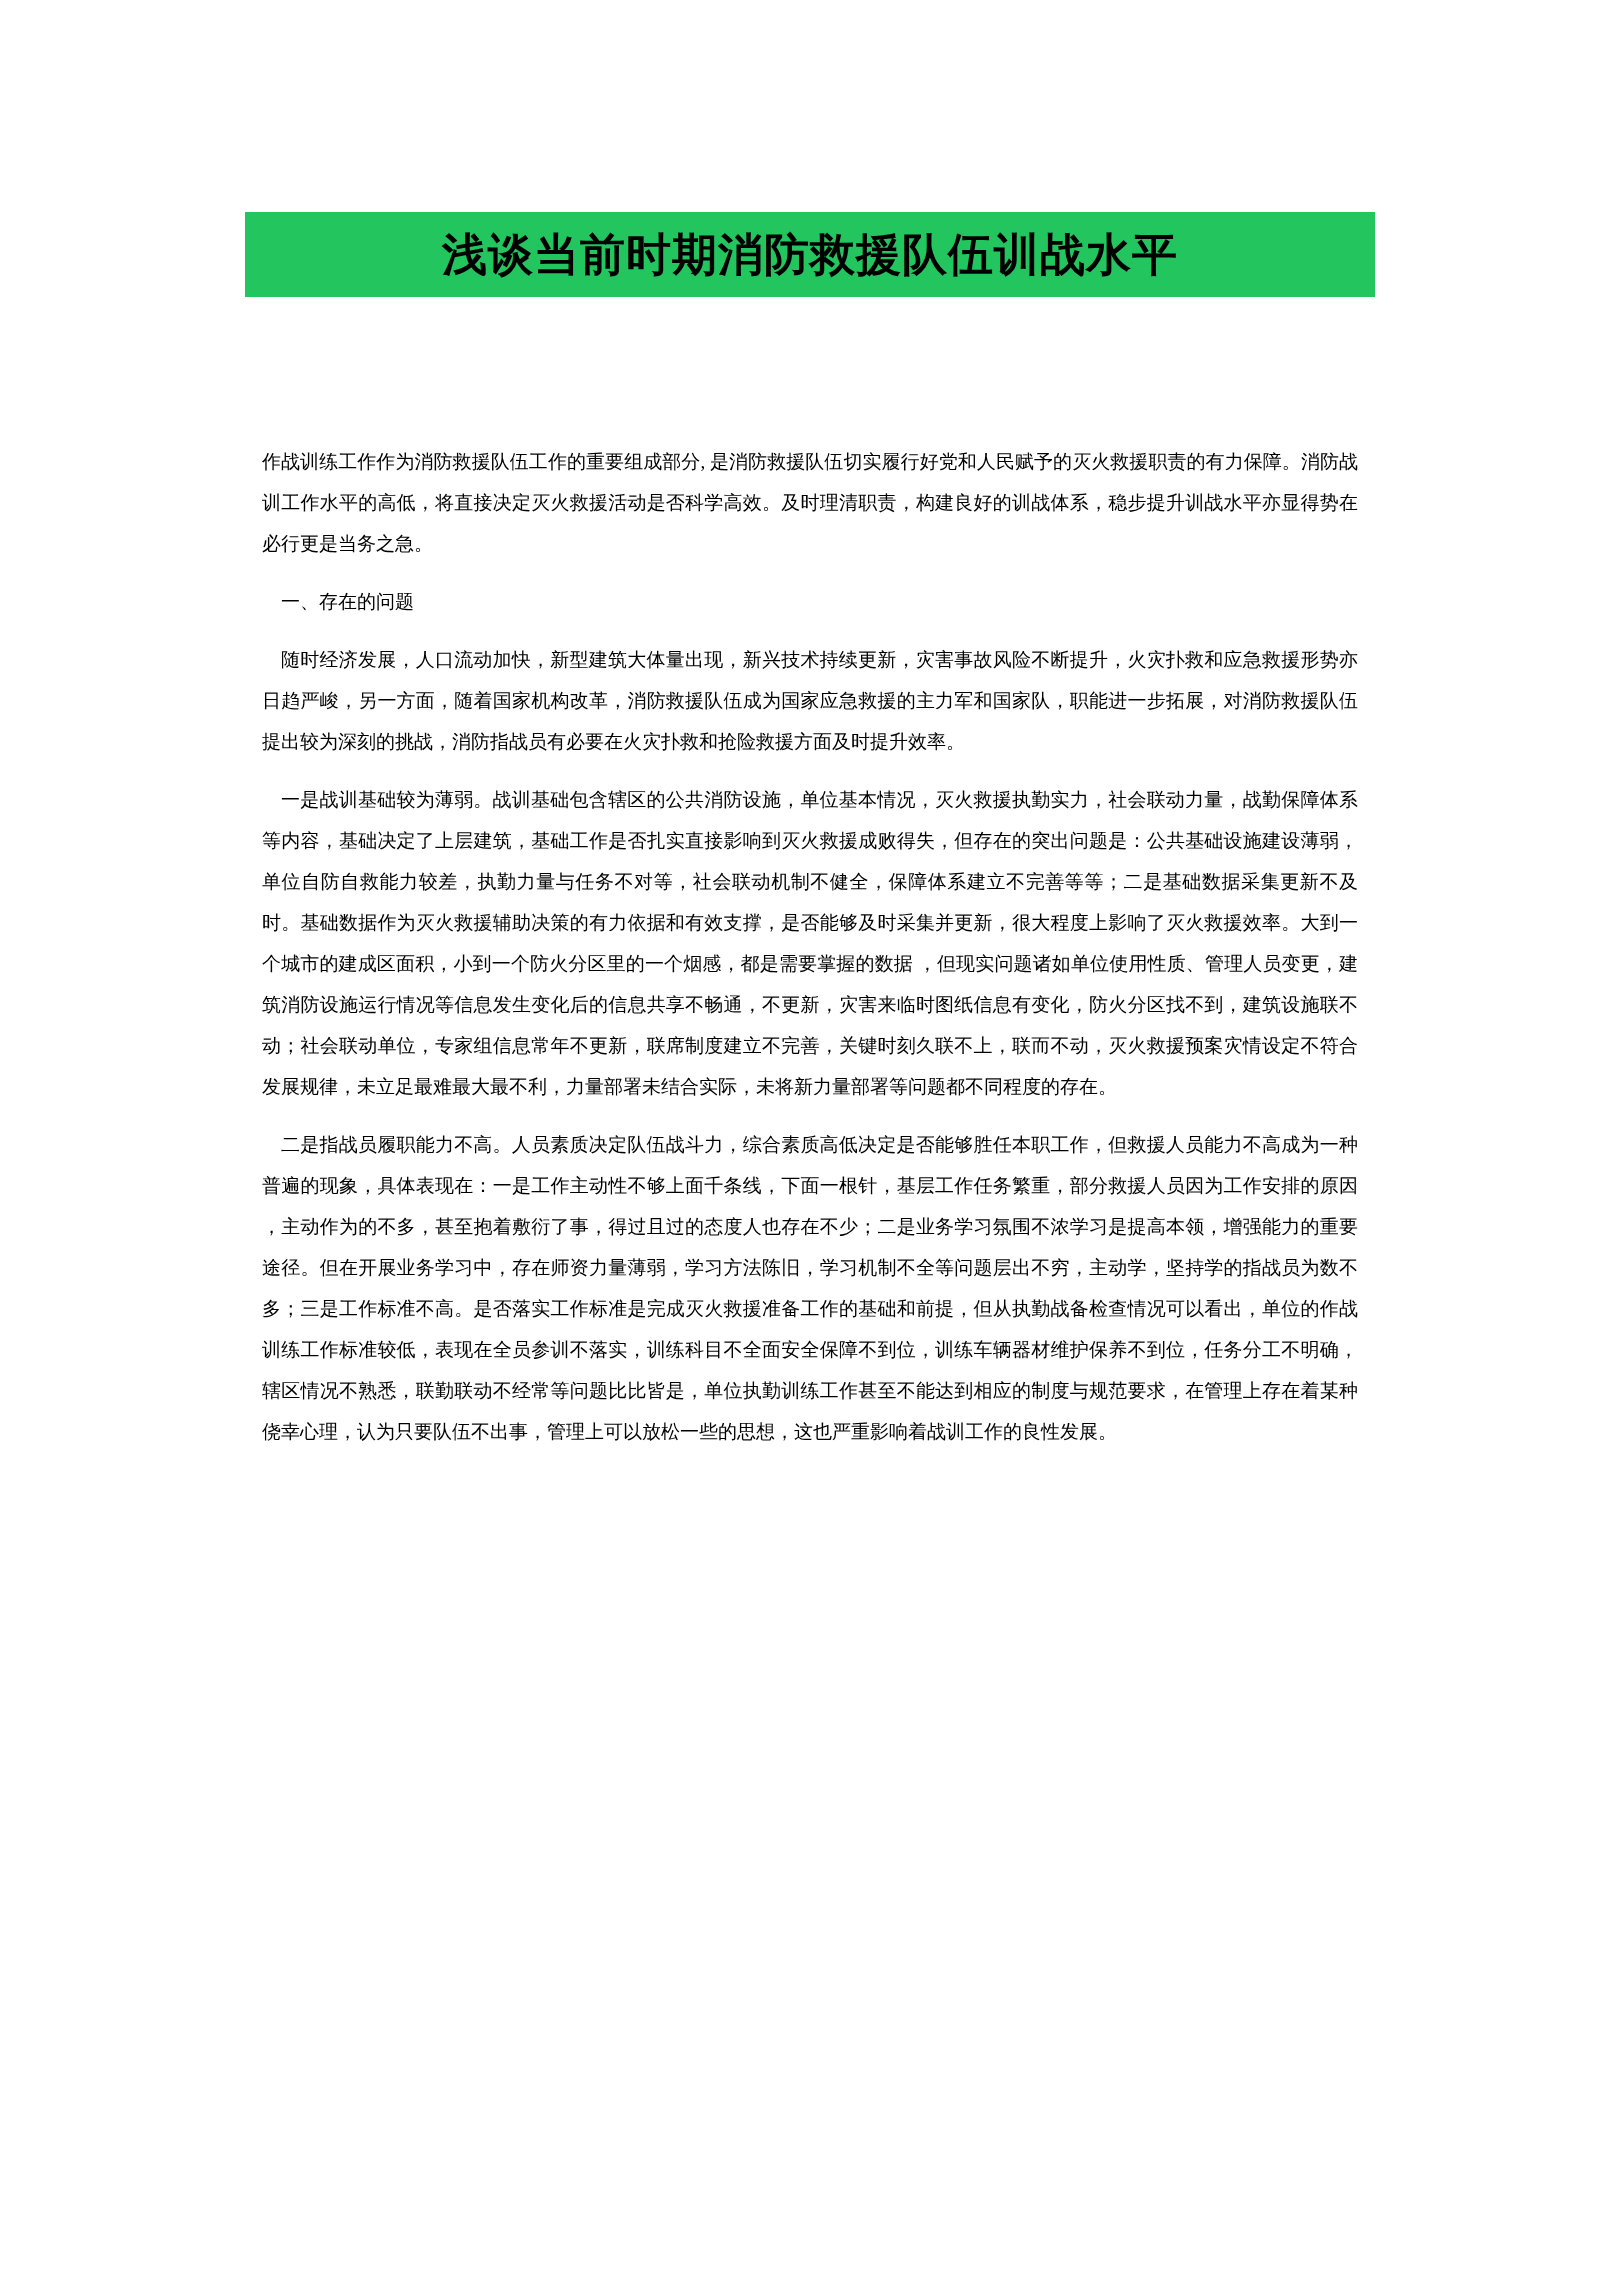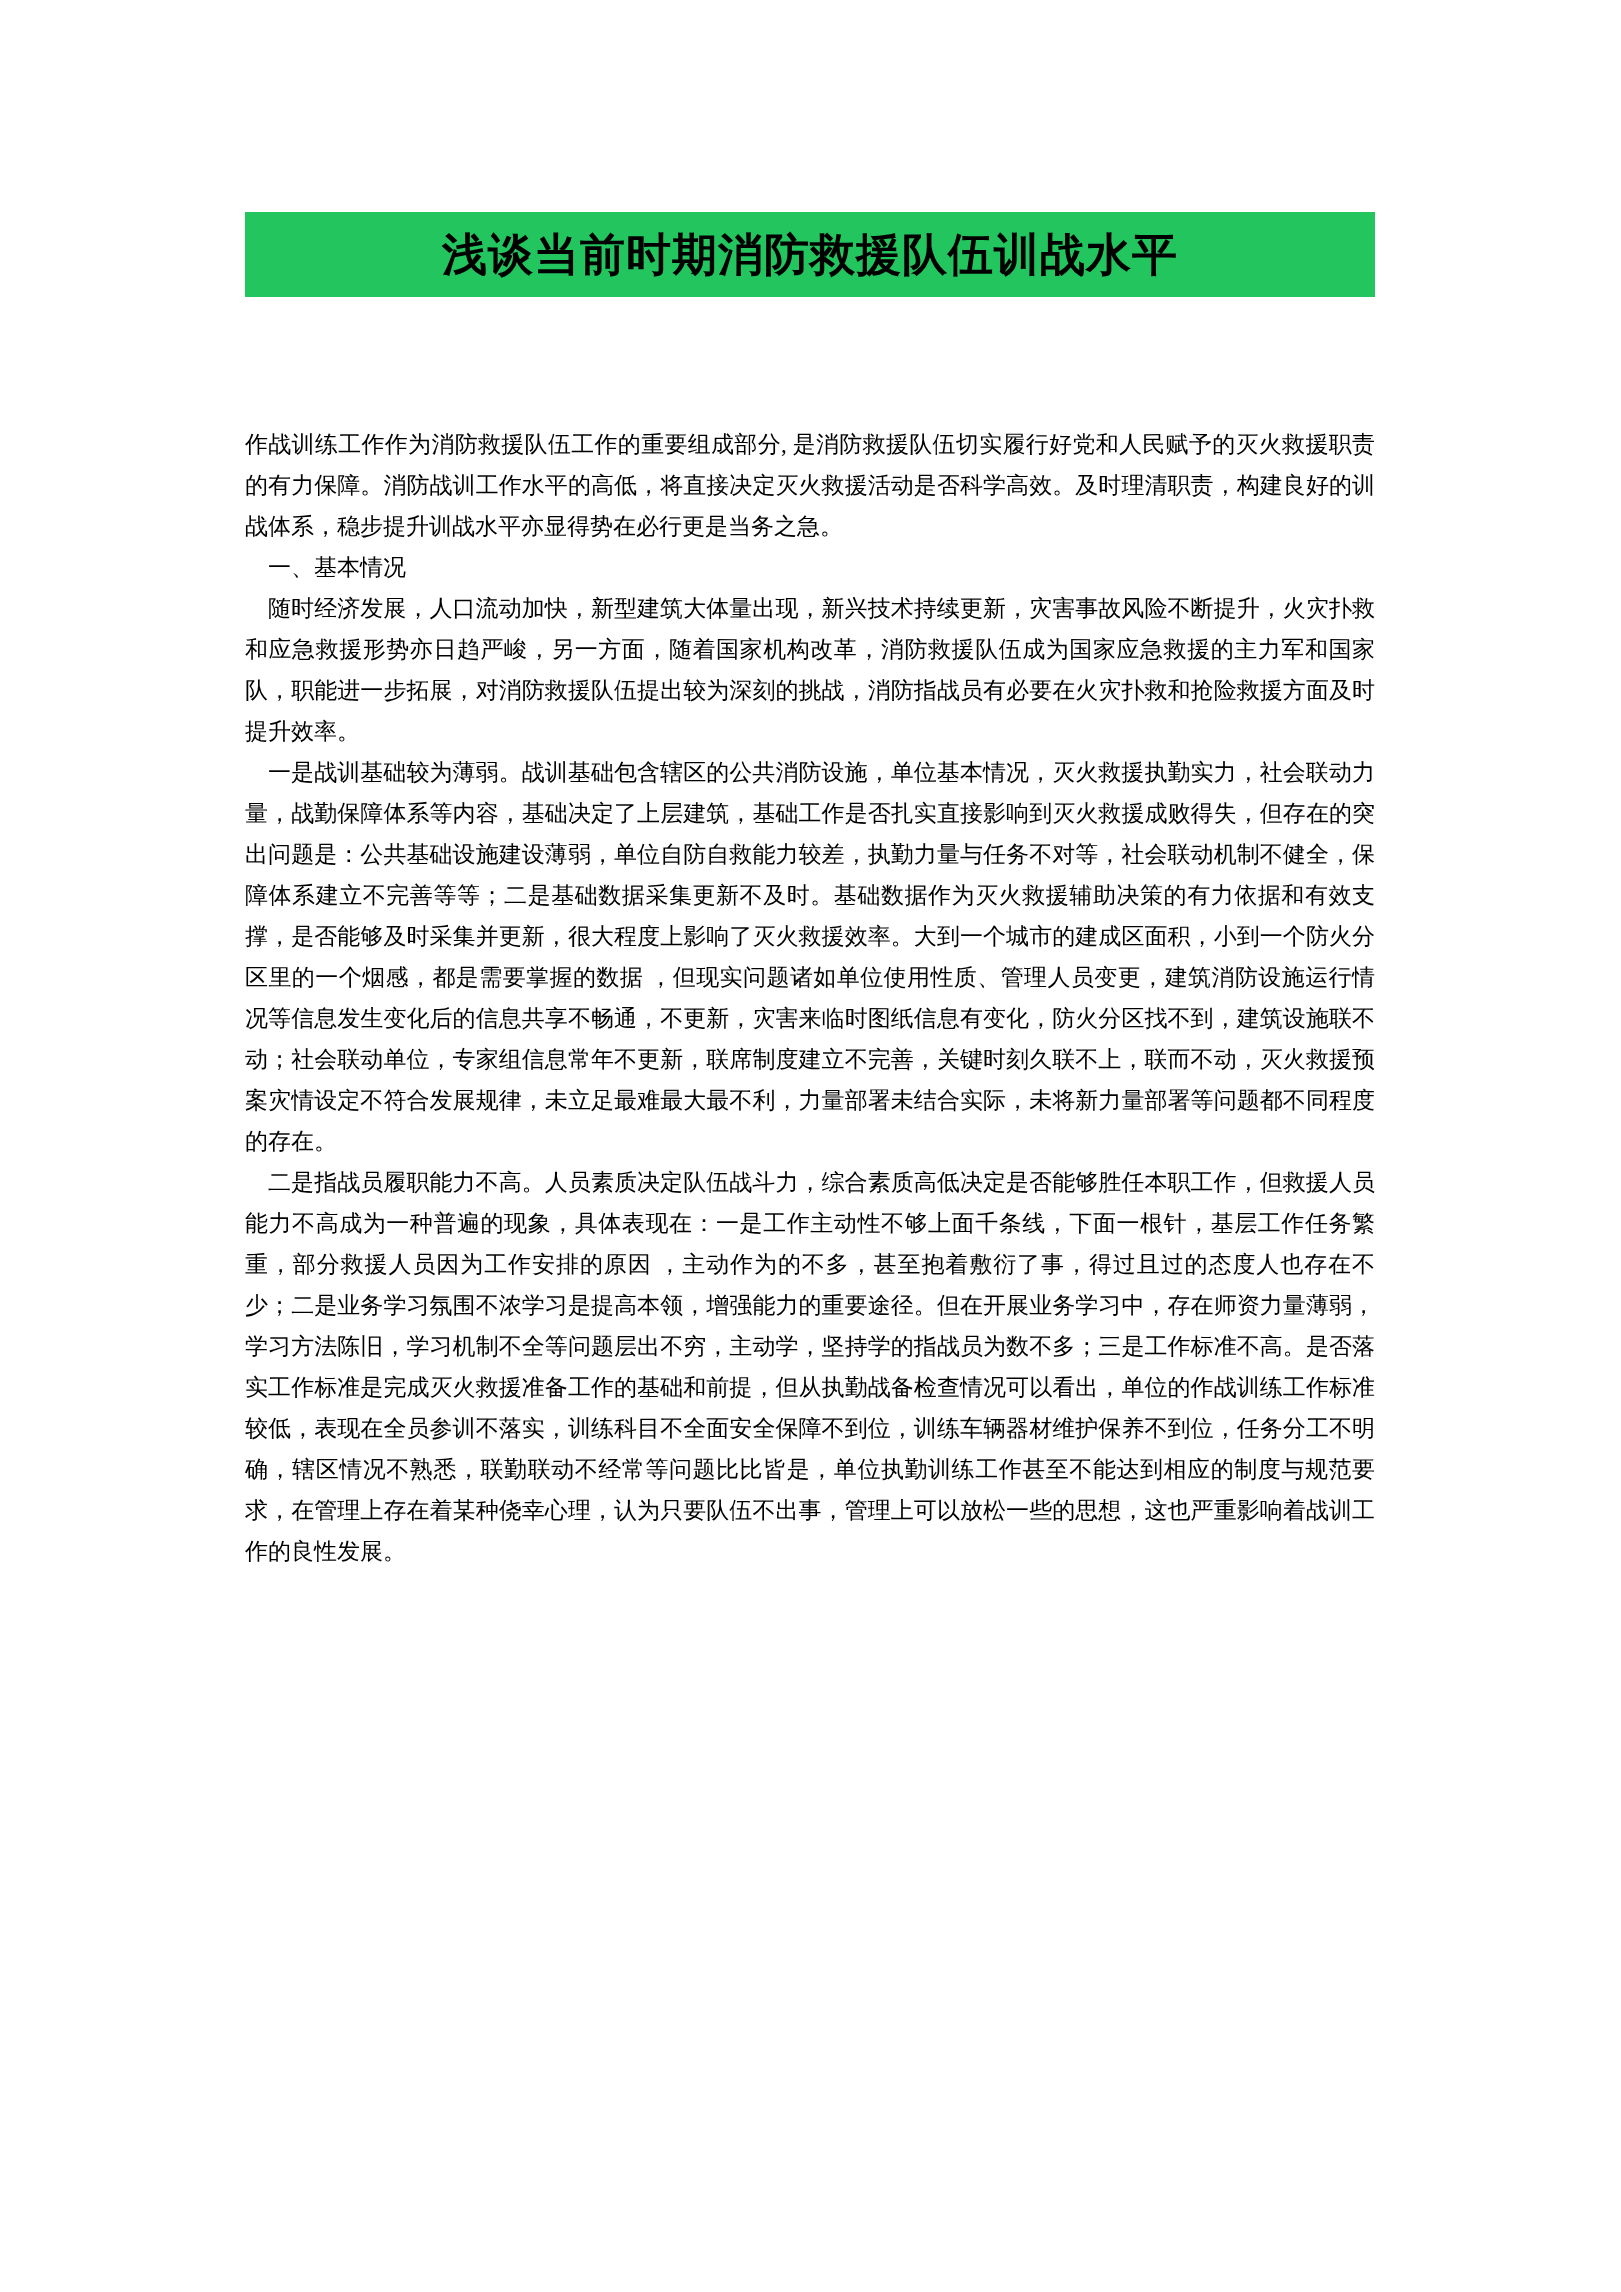--- a/index.html
+++ b/index.html
@@ -37,42 +37,42 @@
     color: #000000;
     white-space: nowrap;
   }
   .content {
     position: absolute;
     left: 245px;
     top: 424px;
     width: 1130px;
   }
   .para {
-    margin: 0;
-    font-size: 23px;
+    margin: 17px;
+    font-size: 19px;
     line-height: 41px;
     text-align: justify;
     word-break: break-all;
     color: #000000;
   }
   .para.indent {
     text-indent: 1em;
   }
 </style>
 </head>
 <body>
 
 <div class="page">
 
   <div class="title-bar">
     <h1>浅谈当前时期消防救援队伍训战水平</h1>
   </div>
 
   <div class="content">
     <p class="para">作战训练工作作为消防救援队伍工作的重要组成部分, 是消防救援队伍切实履行好党和人民赋予的灭火救援职责的有力保障。消防战训工作水平的高低，将直接决定灭火救援活动是否科学高效。及时理清职责，构建良好的训战体系，稳步提升训战水平亦显得势在必行更是当务之急。</p>
-    <p class="para indent">一、基本情况</p>
+    <p class="para indent">一、存在的问题</p>
     <p class="para indent">随时经济发展，人口流动加快，新型建筑大体量出现，新兴技术持续更新，灾害事故风险不断提升，火灾扑救和应急救援形势亦日趋严峻，另一方面，随着国家机构改革，消防救援队伍成为国家应急救援的主力军和国家队，职能进一步拓展，对消防救援队伍提出较为深刻的挑战，消防指战员有必要在火灾扑救和抢险救援方面及时提升效率。</p>
     <p class="para indent">一是战训基础较为薄弱。战训基础包含辖区的公共消防设施，单位基本情况，灭火救援执勤实力，社会联动力量，战勤保障体系等内容，基础决定了上层建筑，基础工作是否扎实直接影响到灭火救援成败得失，但存在的突出问题是：公共基础设施建设薄弱，单位自防自救能力较差，执勤力量与任务不对等，社会联动机制不健全，保障体系建立不完善等等；二是基础数据采集更新不及时。基础数据作为灭火救援辅助决策的有力依据和有效支撑，是否能够及时采集并更新，很大程度上影响了灭火救援效率。大到一个城市的建成区面积，小到一个防火分区里的一个烟感，都是需要掌握的数据 ，但现实问题诸如单位使用性质、管理人员变更，建筑消防设施运行情况等信息发生变化后的信息共享不畅通，不更新，灾害来临时图纸信息有变化，防火分区找不到，建筑设施联不动；社会联动单位，专家组信息常年不更新，联席制度建立不完善，关键时刻久联不上，联而不动，灭火救援预案灾情设定不符合发展规律，未立足最难最大最不利，力量部署未结合实际，未将新力量部署等问题都不同程度的存在。</p>
     <p class="para indent">二是指战员履职能力不高。人员素质决定队伍战斗力，综合素质高低决定是否能够胜任本职工作，但救援人员能力不高成为一种普遍的现象，具体表现在：一是工作主动性不够上面千条线，下面一根针，基层工作任务繁重，部分救援人员因为工作安排的原因 ，主动作为的不多，甚至抱着敷衍了事，得过且过的态度人也存在不少；二是业务学习氛围不浓学习是提高本领，增强能力的重要途径。但在开展业务学习中，存在师资力量薄弱，学习方法陈旧，学习机制不全等问题层出不穷，主动学，坚持学的指战员为数不多；三是工作标准不高。是否落实工作标准是完成灭火救援准备工作的基础和前提，但从执勤战备检查情况可以看出，单位的作战训练工作标准较低，表现在全员参训不落实，训练科目不全面安全保障不到位，训练车辆器材维护保养不到位，任务分工不明确，辖区情况不熟悉，联勤联动不经常等问题比比皆是，单位执勤训练工作甚至不能达到相应的制度与规范要求，在管理上存在着某种侥幸心理，认为只要队伍不出事，管理上可以放松一些的思想，这也严重影响着战训工作的良性发展。</p>
   </div>
 
 </div>
 
 
 </body></html>

